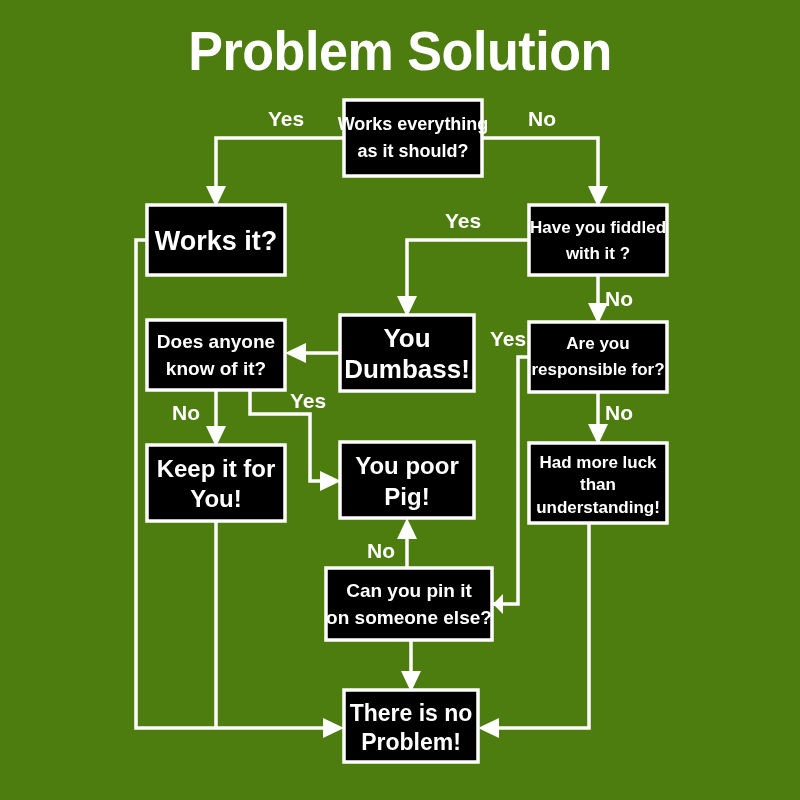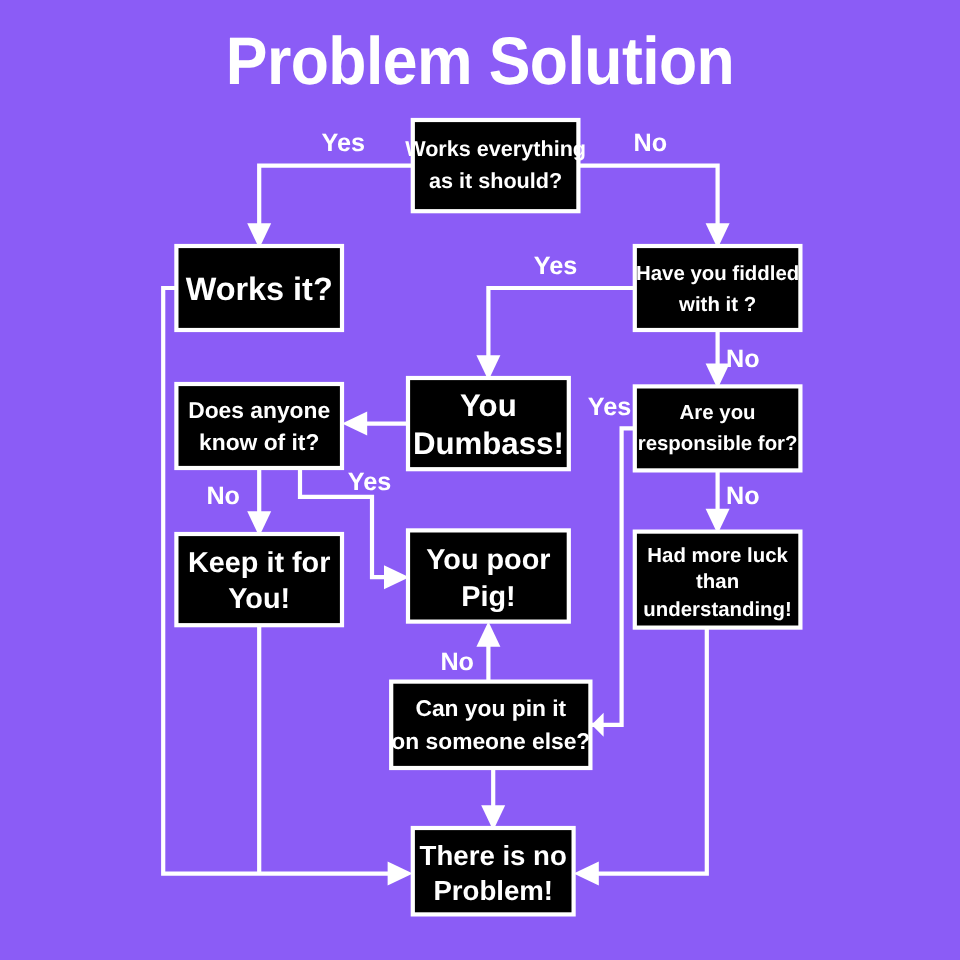--- a/index.html
+++ b/index.html
@@ -10,21 +10,21 @@
   body {
     width: 800px;
     height: 800px;
     overflow: hidden;
     font-family: "Liberation Sans", sans-serif;
   }
   #stage {
     position: relative;
     width: 800px;
     height: 800px;
-    background: #8b5cf6;
+    background: #4d7c0f;
   }
   #chart-title {
     position: absolute;
     left: 0;
     top: 22px;
     width: 800px;
     text-align: center;
     color: #ffffff;
     font-family: "Liberation Sans", sans-serif;
     font-weight: bold;

